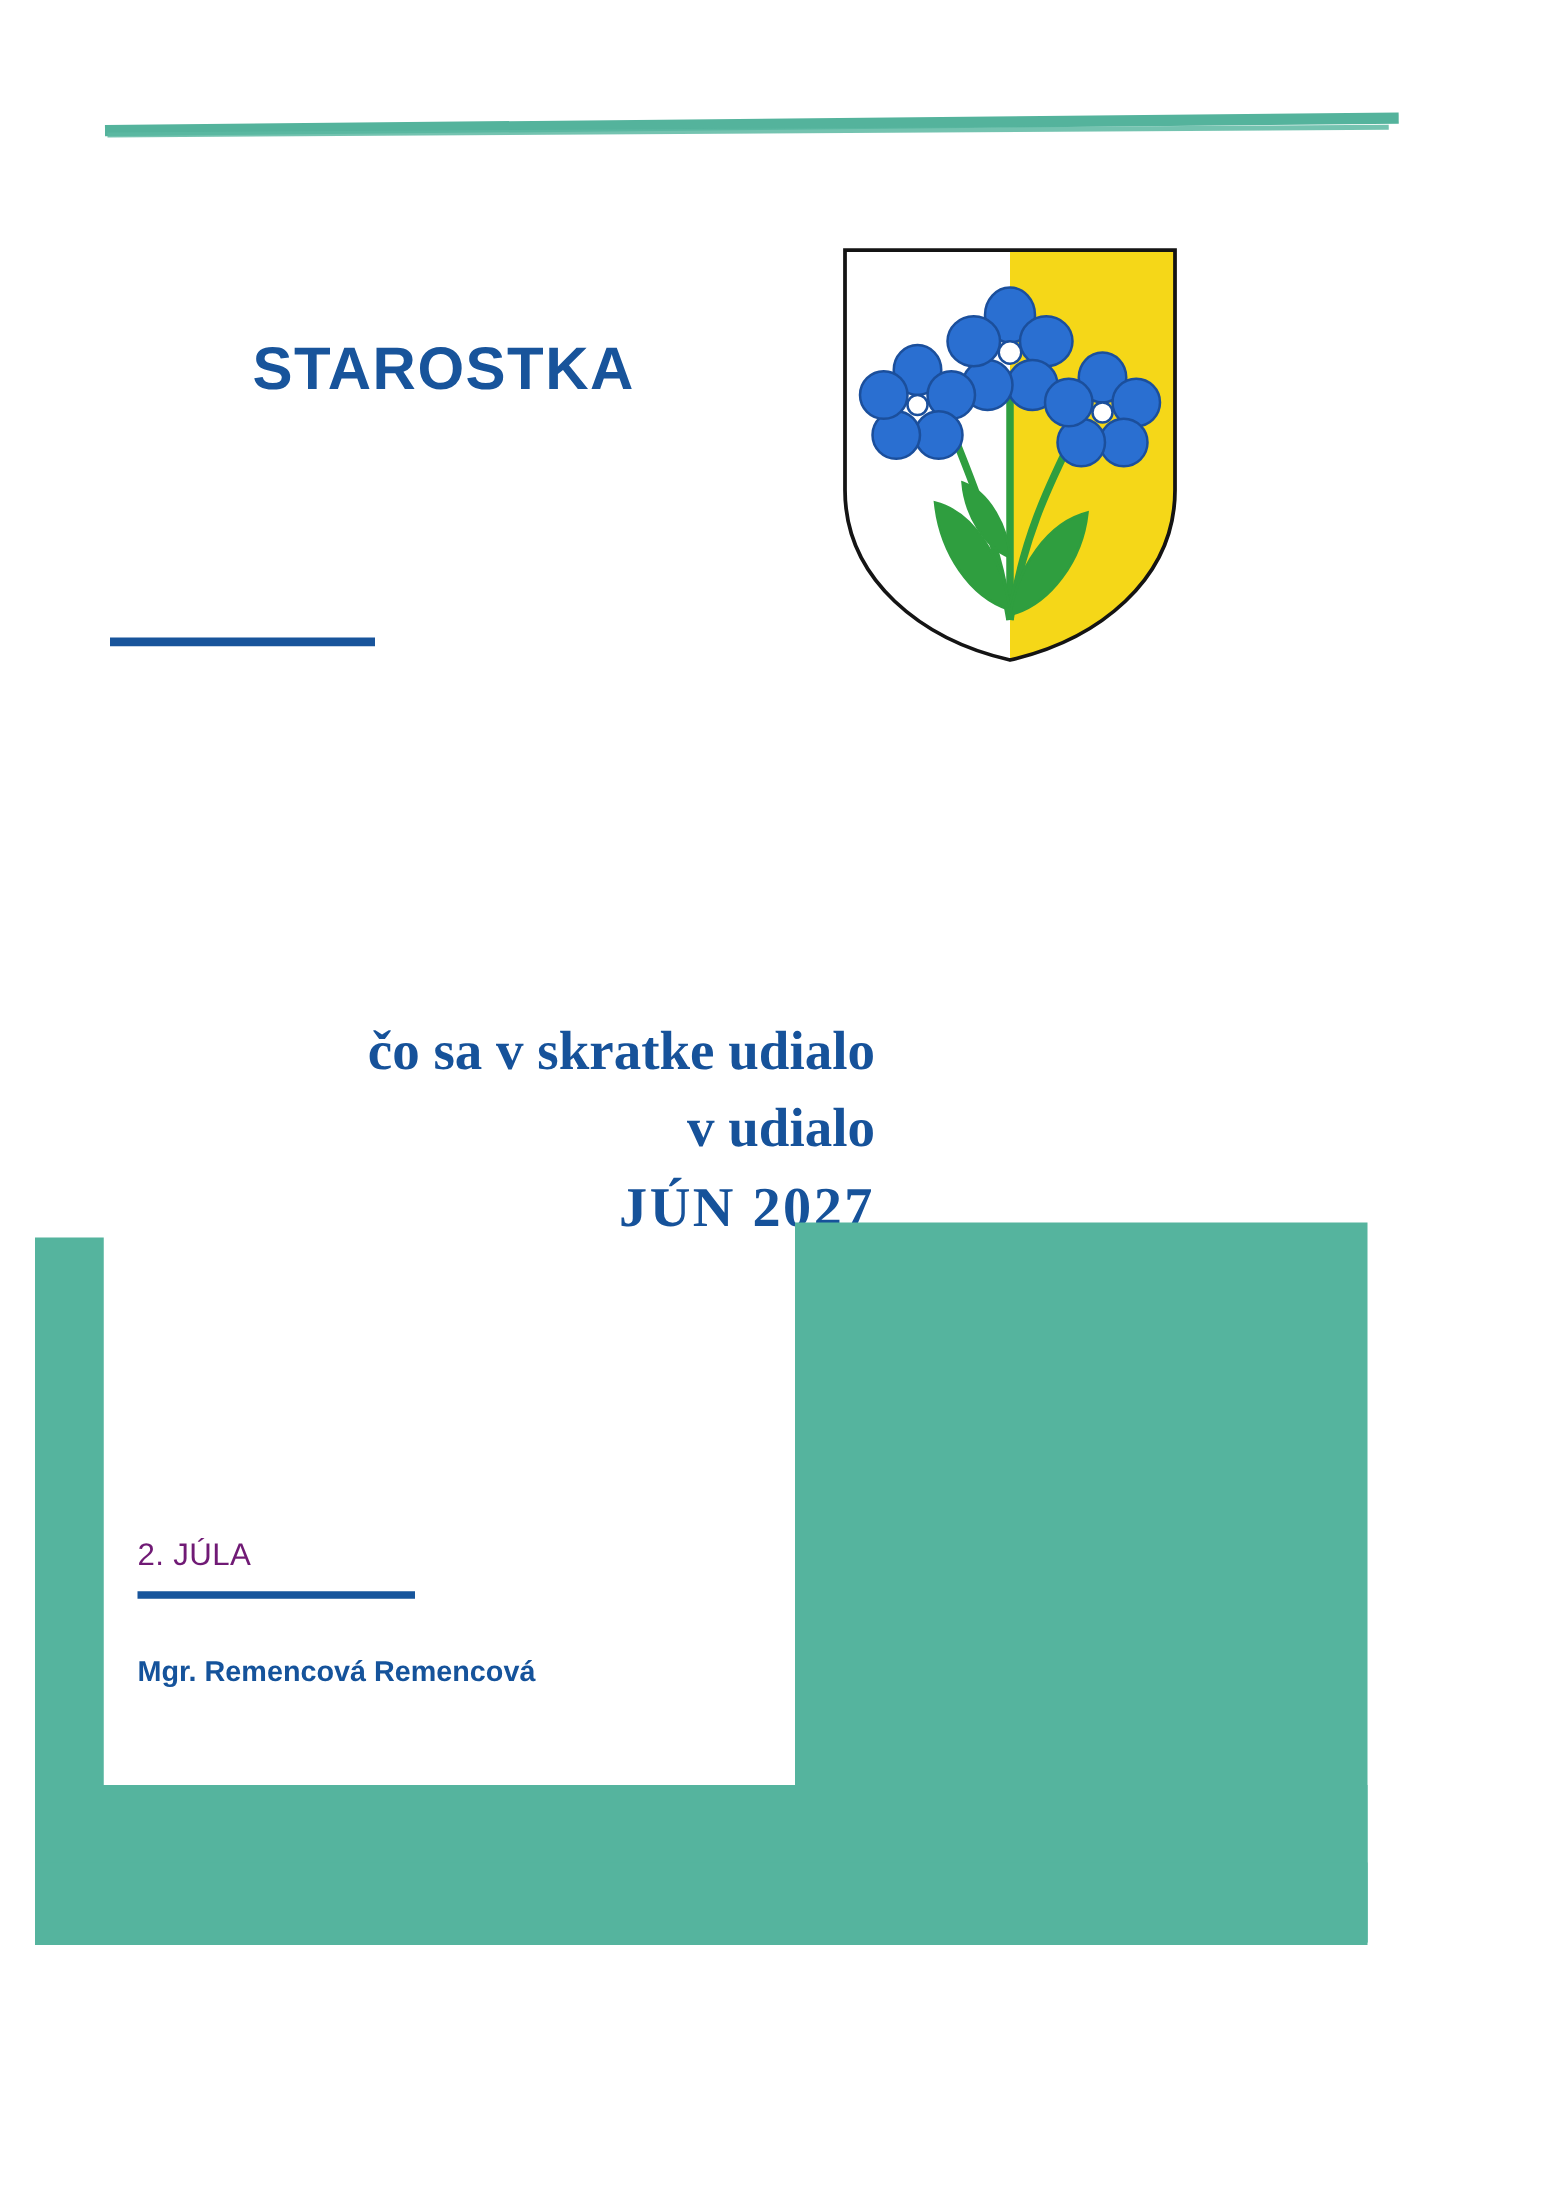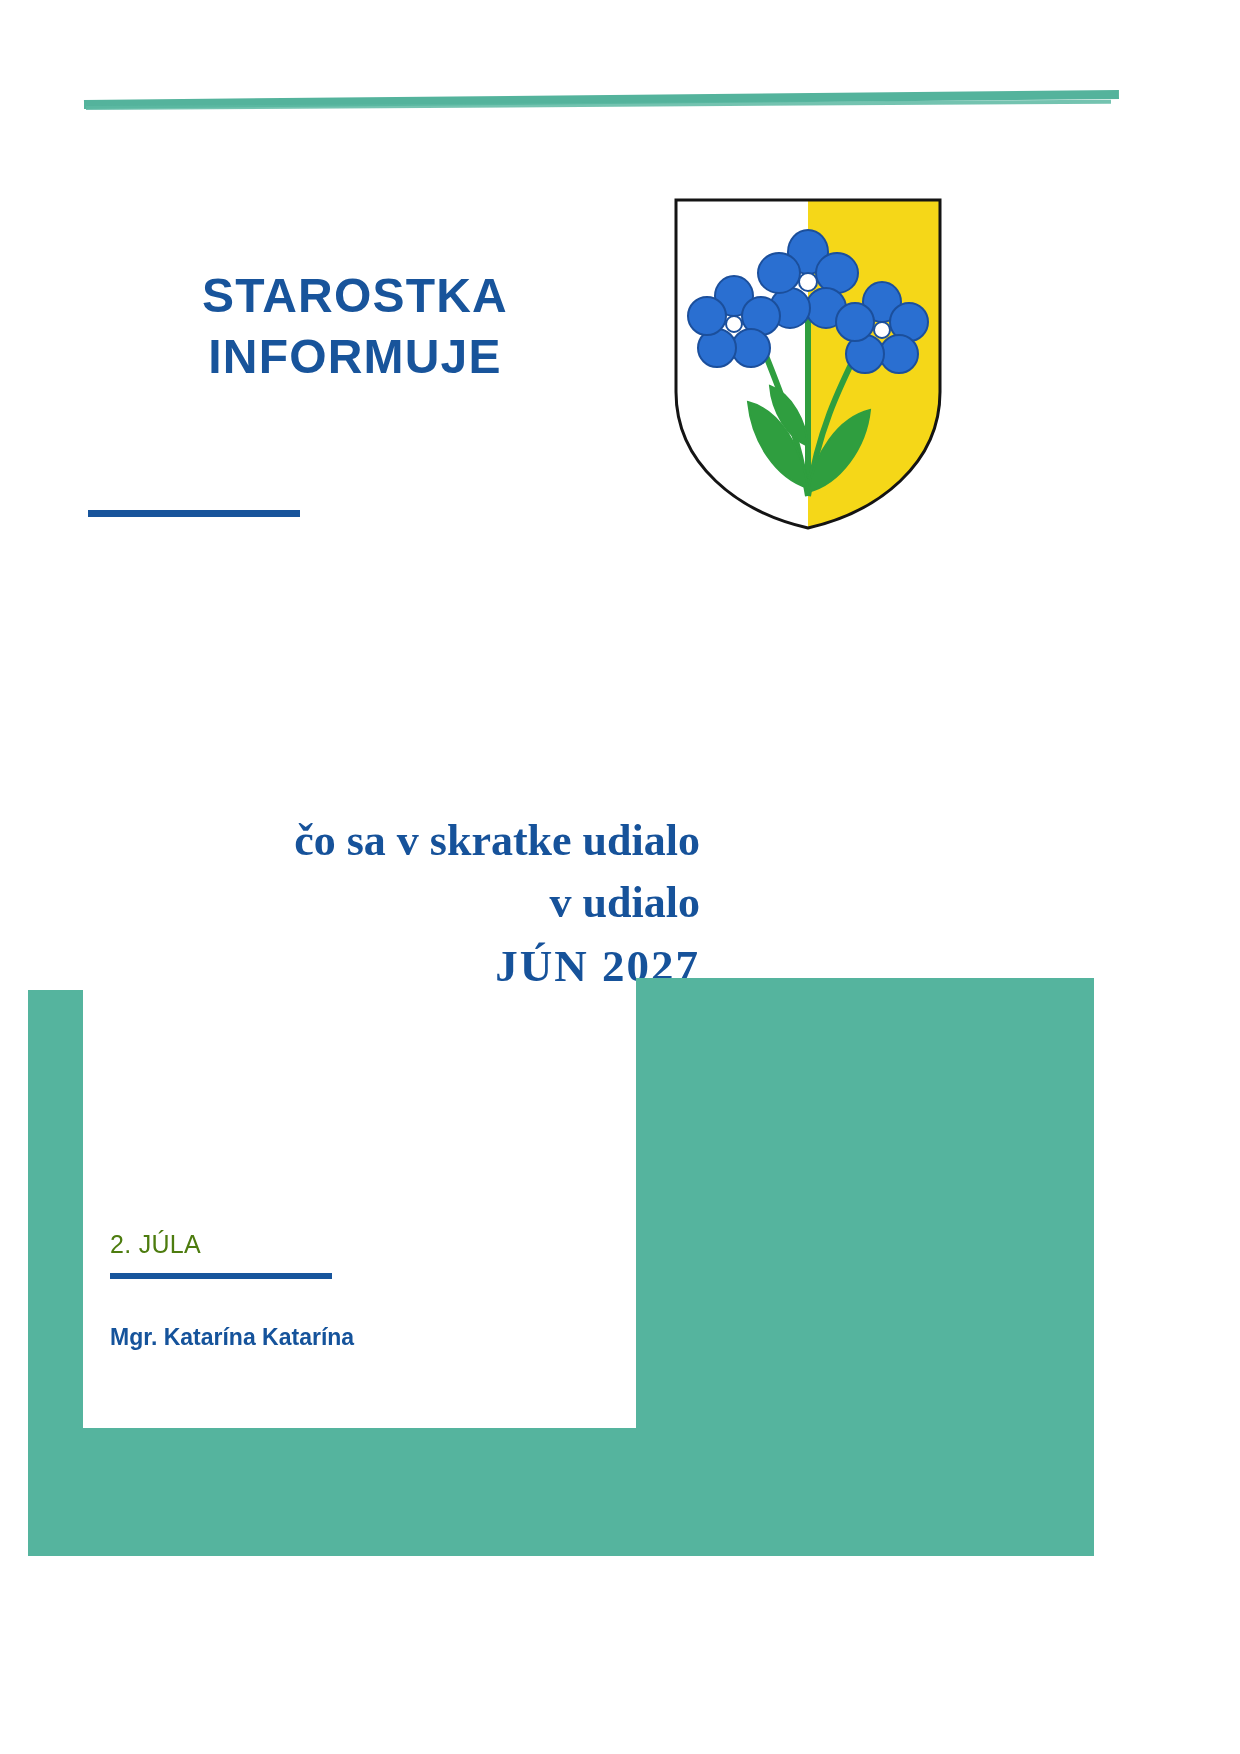--- a/index.html
+++ b/index.html
@@ -136,21 +136,21 @@
   }
 
   
   .footer {
     position: absolute;
     left: 110px;
     top: 1230px;
     width: 480px;
   }
   .footer-date {
-    color: #4d7c0f;
+    color: #701a75;
     font-size: 25px;
     font-weight: normal;
     letter-spacing: .3px;
     font-family: "Liberation Sans", sans-serif;
   }
   .footer-rule {
     margin-top: 14px;
     width: 222px;
     height: 6px;
     background: #17559c;
@@ -178,21 +178,20 @@
 
 <div class="page">
 
   <div class="top-rule">
     <div class="bar"></div>
     <div class="bar2"></div>
   </div>
 
   <div class="title-block">
     <div class="title-line">STAROSTKA</div>
-    <div class="title-line">INFORMUJE</div>
   </div>
   <div class="title-underline"></div>
 
   <div class="crest">
     <svg viewBox="0 0 272 336" width="272" height="336" xmlns="http://www.w3.org/2000/svg">
       <defs>
         <clipPath id="shieldClip">
           <path d="M4 4 H268 V196 C268 268 206 316 136 332 C66 316 4 268 4 196 Z"></path>
         </clipPath>
       </defs>
@@ -261,17 +260,17 @@
   </div>
 
   <div class="green-big"></div>
   <div class="green-left"></div>
   <div class="green-bottom"></div>
   <div class="green-bottom2"></div>
 
   <div class="footer">
     <div class="footer-date">2. JÚLA</div>
     <div class="footer-rule"></div>
-    <div class="footer-name">Mgr. Katarína Katarína</div>
+    <div class="footer-name">Mgr. Remencová Remencová</div>
   </div>
 
   <div class="scan-edge"></div>
 </div>
 
 </body></html>

